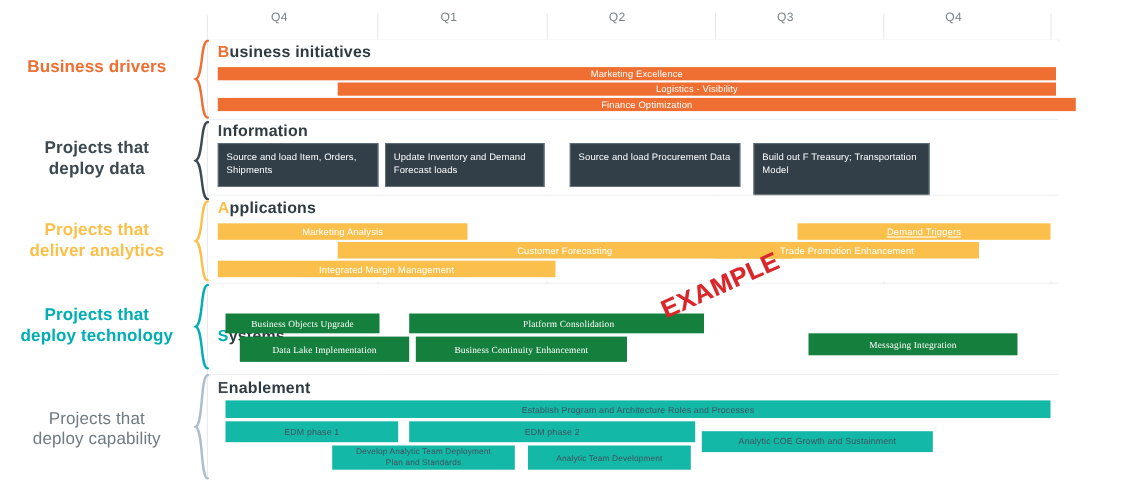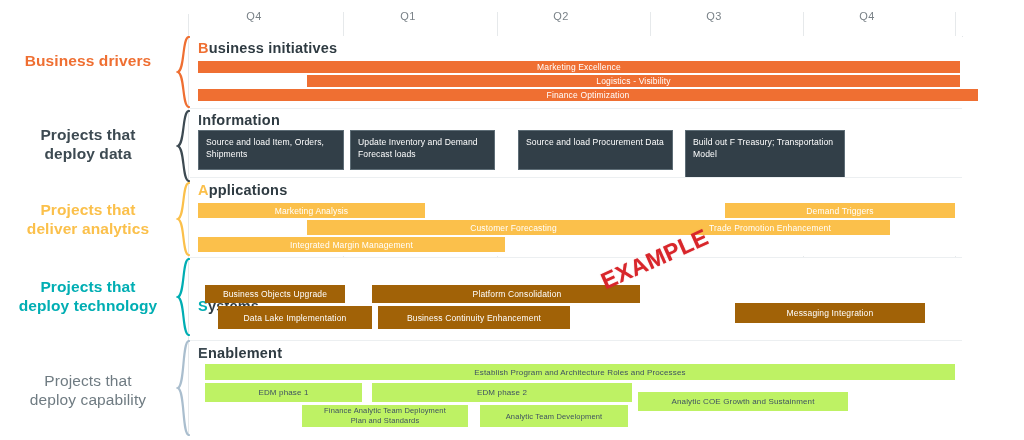--- a/index.html
+++ b/index.html
@@ -40,22 +40,22 @@
   .lane-sep{position:absolute;left:190px;width:772px;height:1px;background:#eceff1;}
 
   
   .bar{
     position:absolute;display:flex;align-items:center;justify-content:center;
     font-size:8.5px;color:#ffffff;white-space:nowrap;overflow:hidden;
     letter-spacing:.15px;
   }
   .bar.orange{background:#ef6f32;}
   .bar.amber{background:#fbc04b;}
-  .bar.teal{background:#a16207;}
-  .bar.steel{background:#bef264;color:#3f5261;font-size:7.5px;}
+  .bar.teal{background:#15803d;font-family:Liberation Serif, serif;}
+  .bar.steel{background:#14b8a6;color:#3f5261;font-size:7.5px;}
   .bar.steel.lg{font-size:8px;}
   .box{
     position:absolute;background:#323f48;border:1px solid #5e6d76;
     color:#ffffff;font-size:8.6px;line-height:12px;
     padding:5px 6px 0 7px;box-sizing:border-box;overflow:hidden;
     letter-spacing:.1px;
   }
   .bar.two-line{
     flex-direction:column;justify-content:center;line-height:10px;text-align:center;
   }
@@ -174,21 +174,21 @@
   <div class="lane-sep" style="top:177px;"></div>
 
   <div class="lane" style="top:178px;height:78px;">
     <div class="lane-head" style="top:4px;">
       <span style="color:#fbc04b;">A</span><span>pplications</span>
     </div>
   </div>
   <div class="bar amber" style="left:198px;top:203px;width:227px;height:15px;justify-content:center;">
     <span>Marketing Analysis</span>
   </div>
-  <div class="bar amber" style="left:725px;top:203px;width:230px;height:15px;">
+  <div class="bar amber" style="left:725px;top:203px;width:230px;height:15px;text-decoration:underline;">
     <span>Demand Triggers</span>
   </div>
   <div class="bar amber" style="left:307px;top:220px;width:413px;height:15px;">
     <span>Customer Forecasting</span>
   </div>
   <div class="bar amber" style="left:650px;top:220px;width:240px;height:15px;">
     <span>Trade Promotion  Enhancement</span>
   </div>
   <div class="bar amber" style="left:198px;top:237px;width:307px;height:15px;">
     <span>Integrated Margin Management</span>
@@ -231,20 +231,20 @@
   <div class="bar steel lg" style="left:205px;top:383px;width:157px;height:19px;">
     <span>EDM phase 1</span>
   </div>
   <div class="bar steel lg" style="left:372px;top:383px;width:260px;height:19px;">
     <span>EDM phase 2</span>
   </div>
   <div class="bar steel lg" style="left:638px;top:392px;width:210px;height:19px;">
     <span>Analytic COE Growth and Sustainment</span>
   </div>
   <div class="bar steel two-line" style="left:302px;top:405px;width:166px;height:22px;">
-    <span>Finance Analytic Team Deployment</span>
+    <span>Develop Analytic Team Deployment</span>
     <span>Plan and Standards</span>
   </div>
   <div class="bar steel" style="left:480px;top:405px;width:148px;height:22px;">
     <span>Analytic Team  Development</span>
   </div>
 
 </div>
 
 </body></html>

